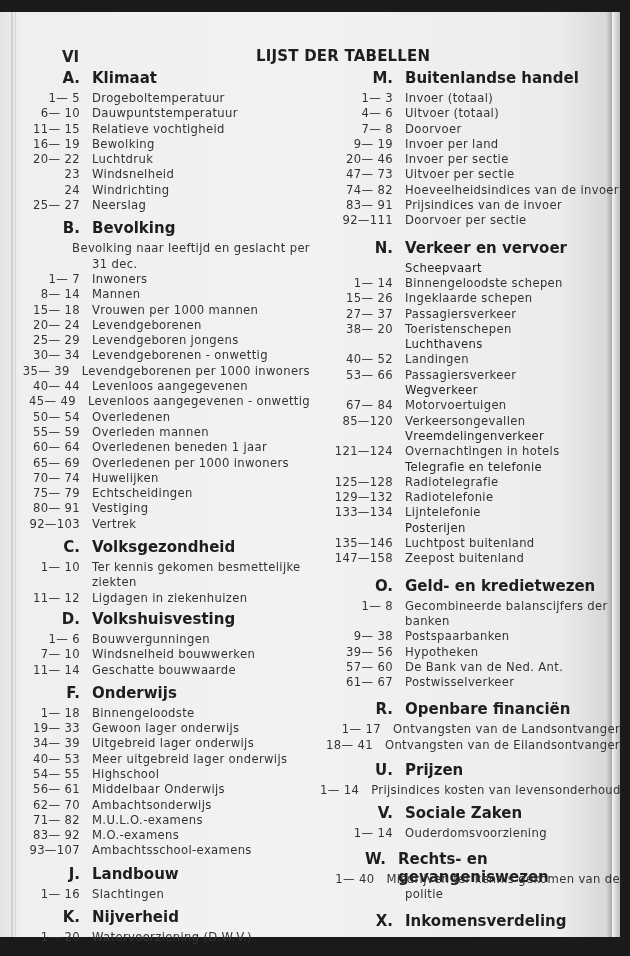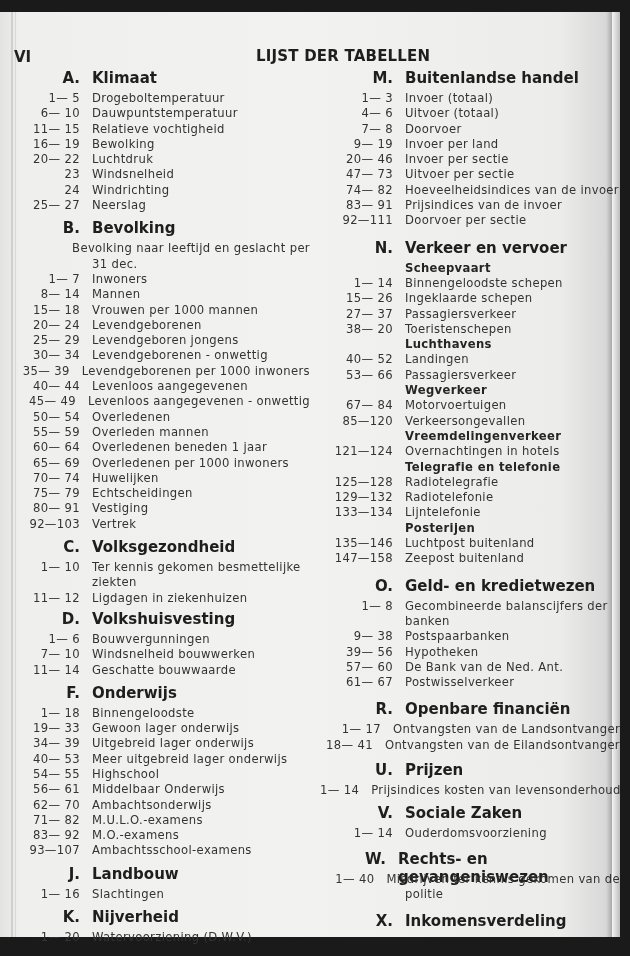--- a/index.html
+++ b/index.html
@@ -10,35 +10,35 @@
     color:#2a2a2a;
   }
   .page {
     position:absolute; left:0; top:12px; width:620px; height:925px;
     background:#ecebea;
     background-image: linear-gradient(90deg, #e3e3e2 0px, #efefee 20px, #f2f2f1 300px, #ececeb 560px, #d8d8d8 606px, #9a9a9a 614px, #4a4a4a 620px);
   }
   .margin-line { position:absolute; left:11px; top:0; width:2px; height:100%; background:#cfcfcf; }
   .margin-line2 { position:absolute; left:15px; top:0; width:1px; height:100%; background:#d8d8d8; }
   .spine { position:absolute; right:0; top:0; width:8px; height:100%; background:linear-gradient(90deg,#f4f4f4,#bdbdbd); }
-  .page-num { position:absolute; left:14px; top:36px; font-size:15px; font-weight:bold; color:#222; }
+  .page-num { position:absolute; left:14px; top:36px; font-size:15px; font-weight:bold; color:#222;padding-left:48px; }
   .title { position:absolute; left:256px; top:35px; font-size:15px; font-weight:bold; color:#1e1e1e; letter-spacing:0.2px; }
   .col { position:absolute; }
   .col.left { left:0; top:57px; width:310px; }
   .col.right { left:320px; top:57px; width:300px; }
   .sec { margin:0; }
   .sec-head { display:flex; align-items:baseline; font-weight:bold; font-size:15px; color:#1e1e1e; height:22px; }
   .sec-letter { width:92px; text-align:right; padding-right:12px; box-sizing:border-box; }
   .right .sec-letter { width:85px; }
   .row { display:flex; align-items:baseline; font-size:11.6px; line-height:15.3px; color:#333; letter-spacing:0.35px; }
   .num { width:92px; text-align:right; padding-right:12px; box-sizing:border-box; white-space:pre; }
   .right .num { width:85px; }
   .txt { flex:1; white-space:pre-wrap; }
   .txt.nowrap { white-space:nowrap; }
-  .sub { font-weight:bold; color:#252525; }
+  .sub { font-weight:normal; color:#252525; }
 </style>
 </head>
 <body>
 
 <div class="page">
   <div class="margin-line"></div>
   <div class="margin-line2"></div>
   <div class="spine"></div>
   <div class="page-num">VI</div>
   <div class="title">LIJST DER TABELLEN</div>

